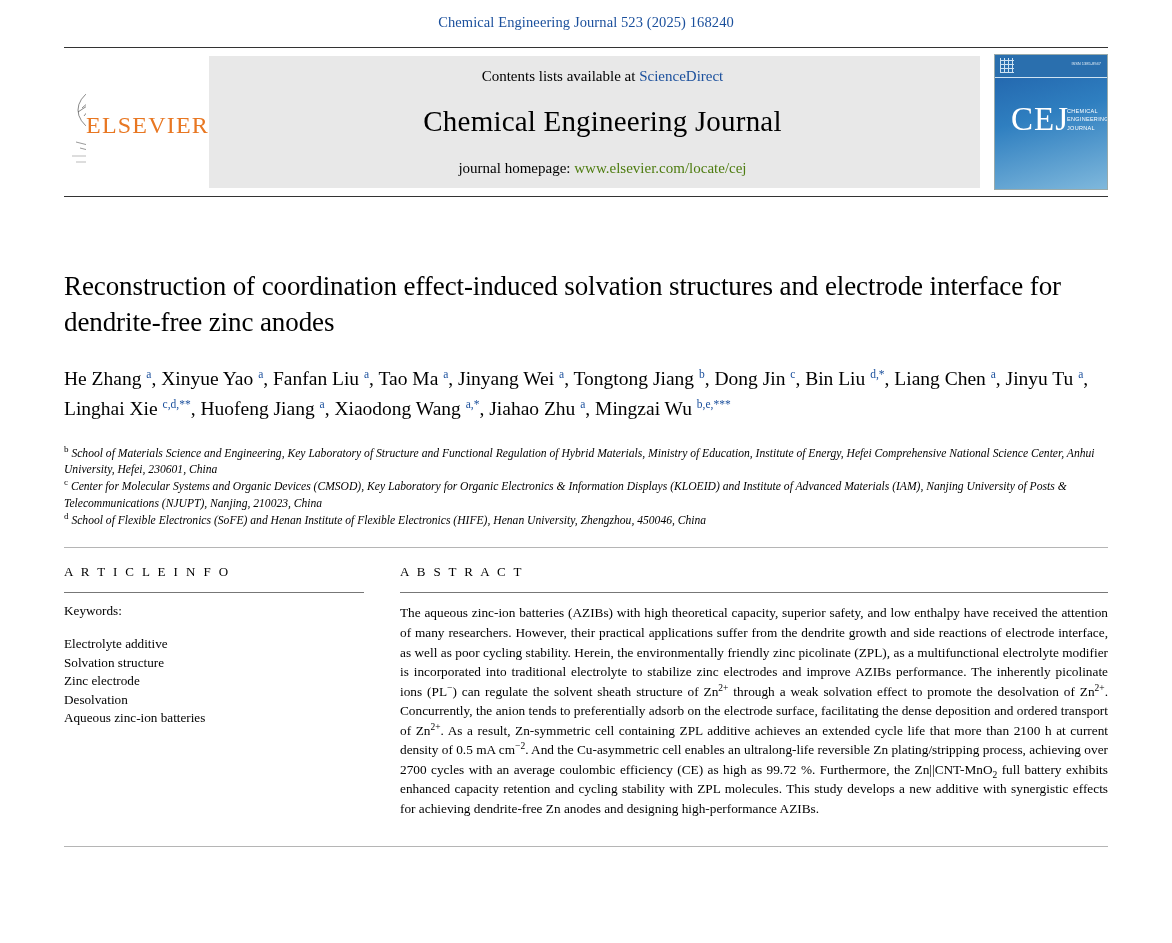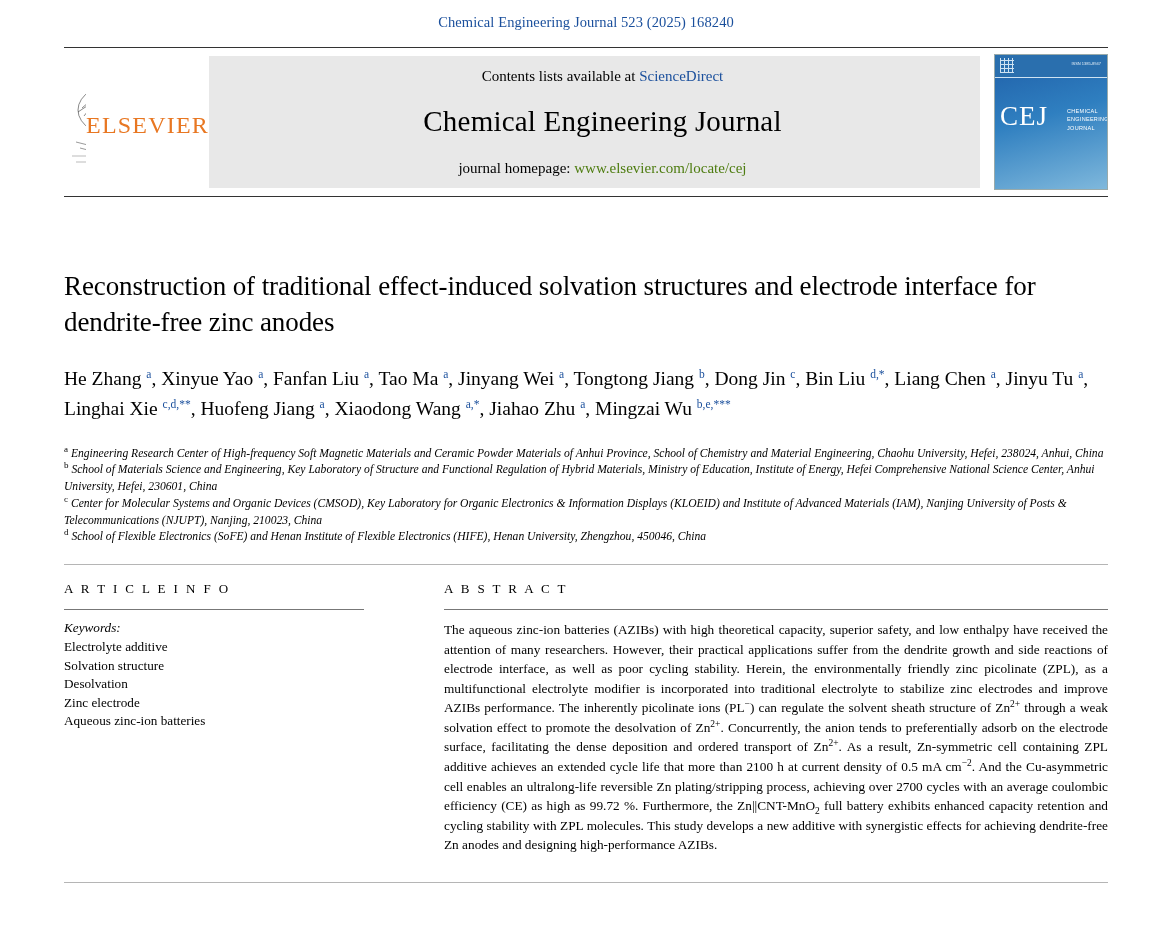--- a/index.html
+++ b/index.html
@@ -114,24 +114,24 @@
   .cej-cover .cej-grid {
     position: absolute;
     top: 3px; left: 5px;
     width: 14px; height: 15px;
     background:
       repeating-linear-gradient(0deg, #cfe3f2 0 1px, transparent 1px 4px),
       repeating-linear-gradient(90deg, #cfe3f2 0 1px, transparent 1px 4px);
   }
   .cej-cover .cej-letters {
     position: absolute;
-    left: 5px;
+    left: 16px;
     top: 48px;
     font-family: "Liberation Serif", serif;
-    font-size: 27px;
+    font-size: 33px;
     color: #ffffff;
     letter-spacing: 1px;
     line-height: 1;
   }
   .cej-cover .cej-sub {
     position: absolute;
     right: 6px;
     top: 52px;
     width: 34px;
     font-family: "Liberation Sans", sans-serif;
@@ -191,44 +191,42 @@
   .divider {
     border: 0;
     border-top: 1px solid #b5b5b5;
     margin: 18px 0 0 0;
   }
 
   
   .lower {
     display: flex;
     margin-top: 16px;
-    gap: 44px;
   }
   .col-info {
     width: 300px;
     flex: 0 0 300px;
     padding-right: 36px;
   }
   .col-abstract {
     flex: 1 1 auto;
   }
   .sect-head {
     font-size: 13px;
     letter-spacing: 2.4px;
     font-family: "Liberation Serif", serif;
   }
   .rule-thin {
     border: 0;
     border-top: 1px solid #777;
     margin: 12px 0 10px 0;
   }
   .kw-label {
-    font-style: italic;
     font-size: 13.2px;
-    margin-bottom: 2px;
+    margin-bottom: 16px;
   }
   .kw-list {
     font-size: 13.2px;
     line-height: 1.40;
   }
   .abstract-text {
     font-size: 13.3px;
     line-height: 1.47;
     text-align: justify;
     margin-top: 0;
@@ -306,46 +304,45 @@
       <div class="cej-grid"></div>
       <div class="cej-tiny">ISSN 1385-8947</div>
       <div class="cej-letters">CEJ</div>
       <div class="cej-sub">CHEMICAL ENGINEERING JOURNAL</div>
     </div>
 
   </div>
 
   <div class="content">
 
-    <h1 class="paper-title">Reconstruction of traditional effect-induced solvation structures and electrode interface for dendrite-free zinc anodes</h1>
+    <h1 class="paper-title">Reconstruction of coordination effect-induced solvation structures and electrode interface for dendrite-free zinc anodes</h1>
 
     <div class="authors">
       <span>He Zhang <sup>a</sup></span>, <span>Xinyue Yao <sup>a</sup></span>, <span>Fanfan Liu <sup>a</sup></span>, <span>Tao Ma <sup>a</sup></span>, <span>Jinyang Wei <sup>a</sup></span>, <span>Tongtong Jiang <sup>b</sup></span>, <span>Dong Jin <sup>c</sup></span>, <span>Bin Liu <sup>d,*</sup></span>, <span>Liang Chen <sup>a</sup></span>, <span>Jinyu Tu <sup>a</sup></span>, <span>Linghai Xie <sup>c,d,**</sup></span>, <span>Huofeng Jiang <sup>a</sup></span>, <span>Xiaodong Wang <sup>a,*</sup></span>, <span>Jiahao Zhu <sup>a</sup></span>, <span>Mingzai Wu <sup>b,e,***</sup></span>
     </div>
 
     <div class="affiliations">
-      <div class="aff"><sup>a</sup> <span>Engineering Research Center of High-frequency Soft Magnetic Materials and Ceramic Powder Materials of Anhui Province, School of Chemistry and Material Engineering, Chaohu University, Hefei, 238024, Anhui, China</span></div>
       <div class="aff"><sup>b</sup> <span>School of Materials Science and Engineering, Key Laboratory of Structure and Functional Regulation of Hybrid Materials, Ministry of Education, Institute of Energy, Hefei Comprehensive National Science Center, Anhui University, Hefei, 230601, China</span></div>
       <div class="aff"><sup>c</sup> <span>Center for Molecular Systems and Organic Devices (CMSOD), Key Laboratory for Organic Electronics &amp; Information Displays (KLOEID) and Institute of Advanced Materials (IAM), Nanjing University of Posts &amp; Telecommunications (NJUPT), Nanjing, 210023, China</span></div>
       <div class="aff"><sup>d</sup> <span>School of Flexible Electronics (SoFE) and Henan Institute of Flexible Electronics (HIFE), Henan University, Zhengzhou, 450046, China</span></div>
     </div>
 
     <hr class="divider">
 
     <div class="lower">
 
       <div class="col-info">
         <div class="sect-head">A R T I C L E   I N F O</div>
         <hr class="rule-thin">
         <div class="kw-label">Keywords:</div>
         <div class="kw-list">
           <div>Electrolyte additive</div>
           <div>Solvation structure</div>
+          <div>Zinc electrode</div>
           <div>Desolvation</div>
-          <div>Zinc electrode</div>
           <div>Aqueous zinc-ion batteries</div>
         </div>
       </div>
 
       <div class="col-abstract">
         <div class="sect-head">A B S T R A C T</div>
         <hr class="rule-thin">
         <p class="abstract-text"><span>The aqueous zinc-ion batteries (AZIBs) with high theoretical capacity, superior safety, and low enthalpy have received the attention of many researchers. However, their practical applications suffer from the dendrite growth and side reactions of electrode interface, as well as poor cycling stability. Herein, the environmentally friendly zinc picolinate (ZPL), as a multifunctional electrolyte modifier is incorporated into traditional electrolyte to stabilize zinc electrodes and improve AZIBs performance. The inherently picolinate ions (PL</span><sup>−</sup><span>) can regulate the solvent sheath structure of Zn</span><sup>2+</sup><span> through a weak solvation effect to promote the desolvation of Zn</span><sup>2+</sup><span>. Concurrently, the anion tends to preferentially adsorb on the electrode surface, facilitating the dense deposition and ordered transport of Zn</span><sup>2+</sup><span>. As a result, Zn-symmetric cell containing ZPL additive achieves an extended cycle life that more than 2100 h at current density of 0.5 mA cm</span><sup>−2</sup><span>. And the Cu-asymmetric cell enables an ultralong-life reversible Zn plating/stripping process, achieving over 2700 cycles with an average coulombic efficiency (CE) as high as 99.72 %. Furthermore, the Zn||CNT-MnO</span><sub>2</sub><span> full battery exhibits enhanced capacity retention and cycling stability with ZPL molecules. This study develops a new additive with synergistic effects for achieving dendrite-free Zn anodes and designing high-performance AZIBs.</span></p>
       </div>
 

